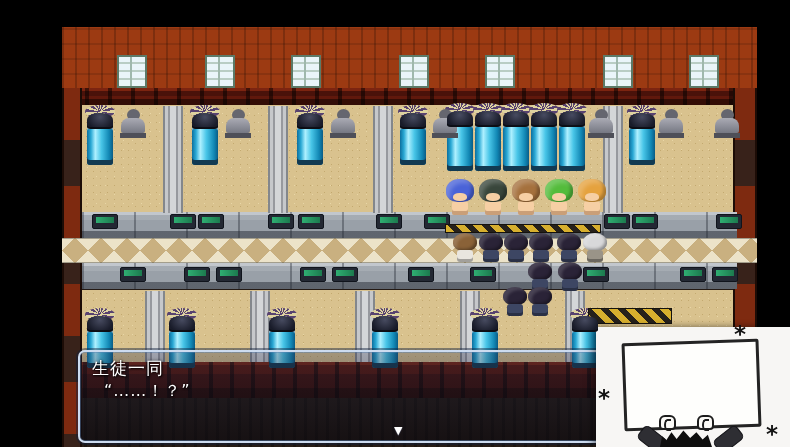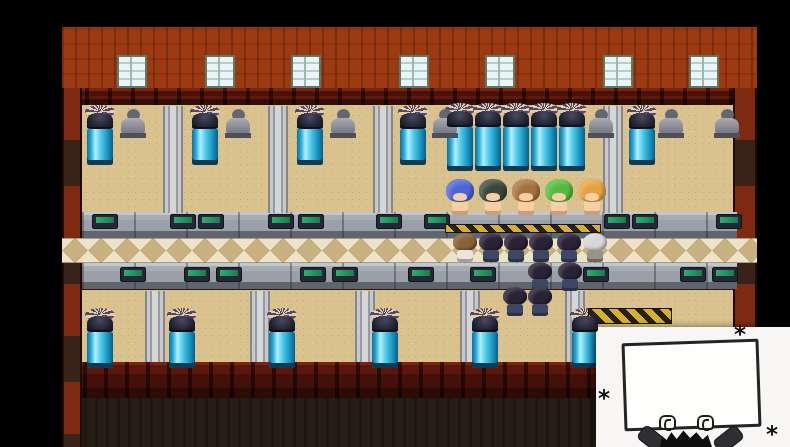--- a/index.html
+++ b/index.html
@@ -337,20 +337,25 @@
           <div class="npc-hair" style="background:#2a2337"></div>
           <div class="npc-body" style="background:#3d4663"></div>
         </div>
         <div class="npc" style="left: 465px; top: 260px; width: 26px; height: 31px;">
           <div class="npc-hair" style="background:#2a2337"></div>
           <div class="npc-body" style="background:#3d4663"></div>
         </div>
       </div>
   </div>
 
+  <div id="dialog">
+    <div class="speaker">生徒一同</div>
+    <div class="line">“……！？”</div>
+    <div class="pause-arrow">▼</div>
+  </div>
 
   <div id="popup">
     <span class="asterisk" style="left:138px;top:-6px;">*</span>
     <span class="asterisk" style="left:2px;top:58px;">*</span>
     <span class="asterisk" style="left:170px;top:94px;">*</span>
     <div class="sign"></div>
     <div class="sleeve" style="left:42px;top:104px;transform:rotate(38deg);"></div>
     <div class="sleeve" style="left:118px;top:104px;transform:rotate(-38deg);"></div>
     <div class="hair-mass"></div>
     <div class="hand" style="left:63px;top:88px;"></div>

